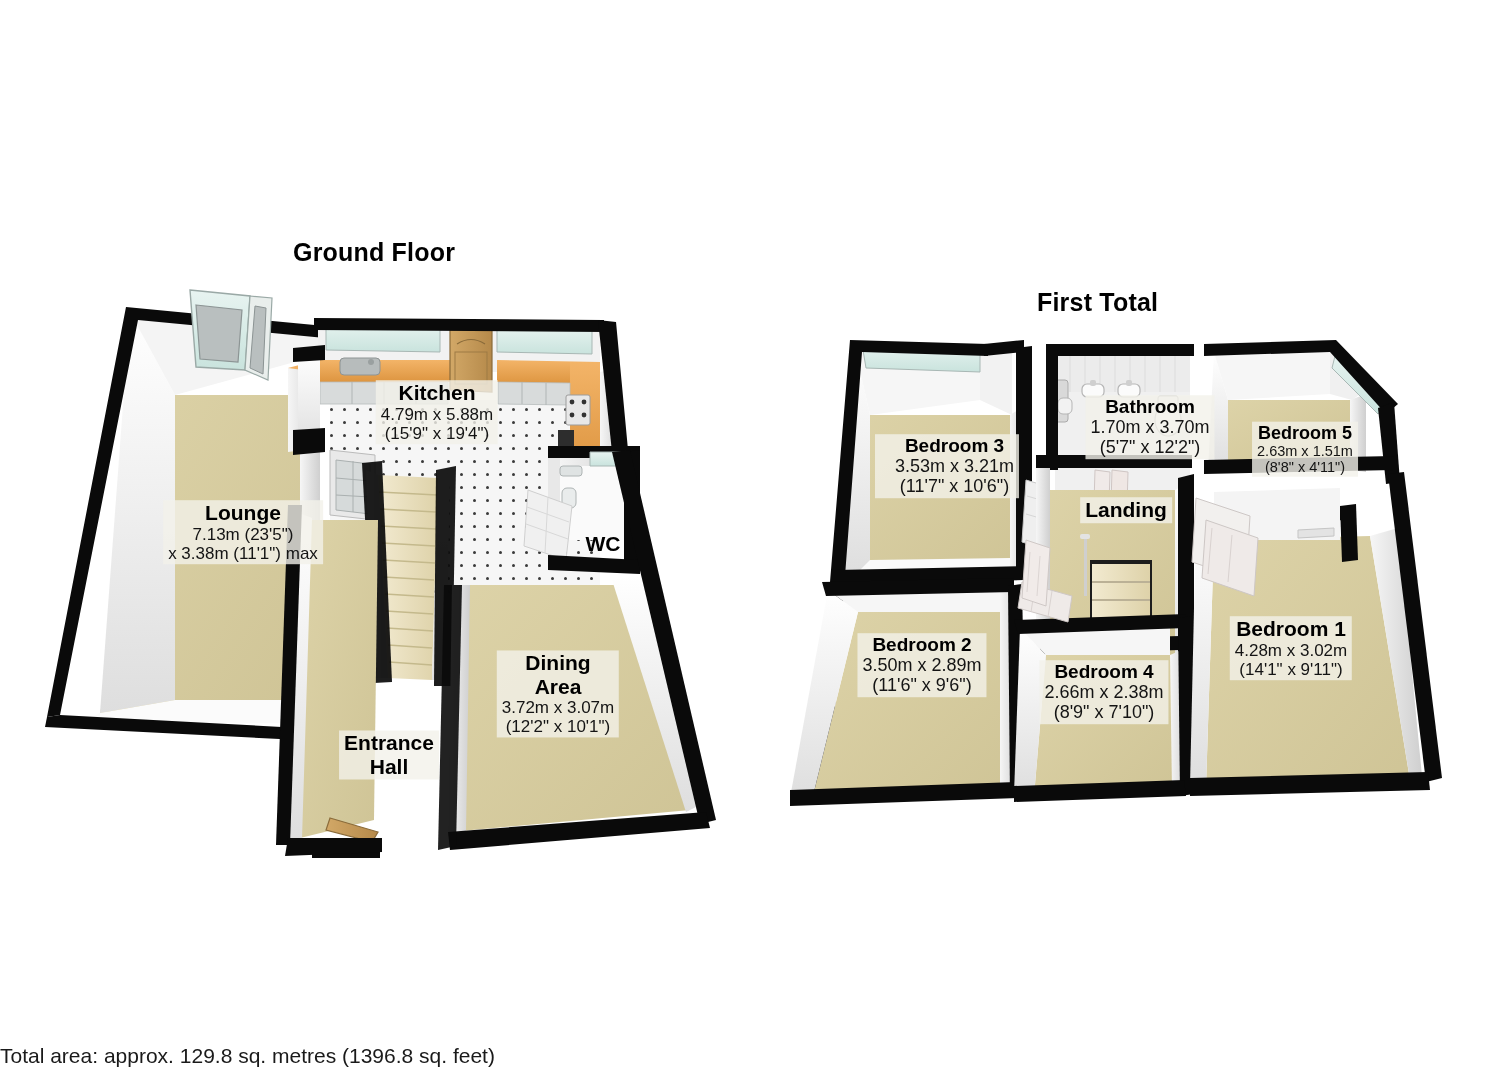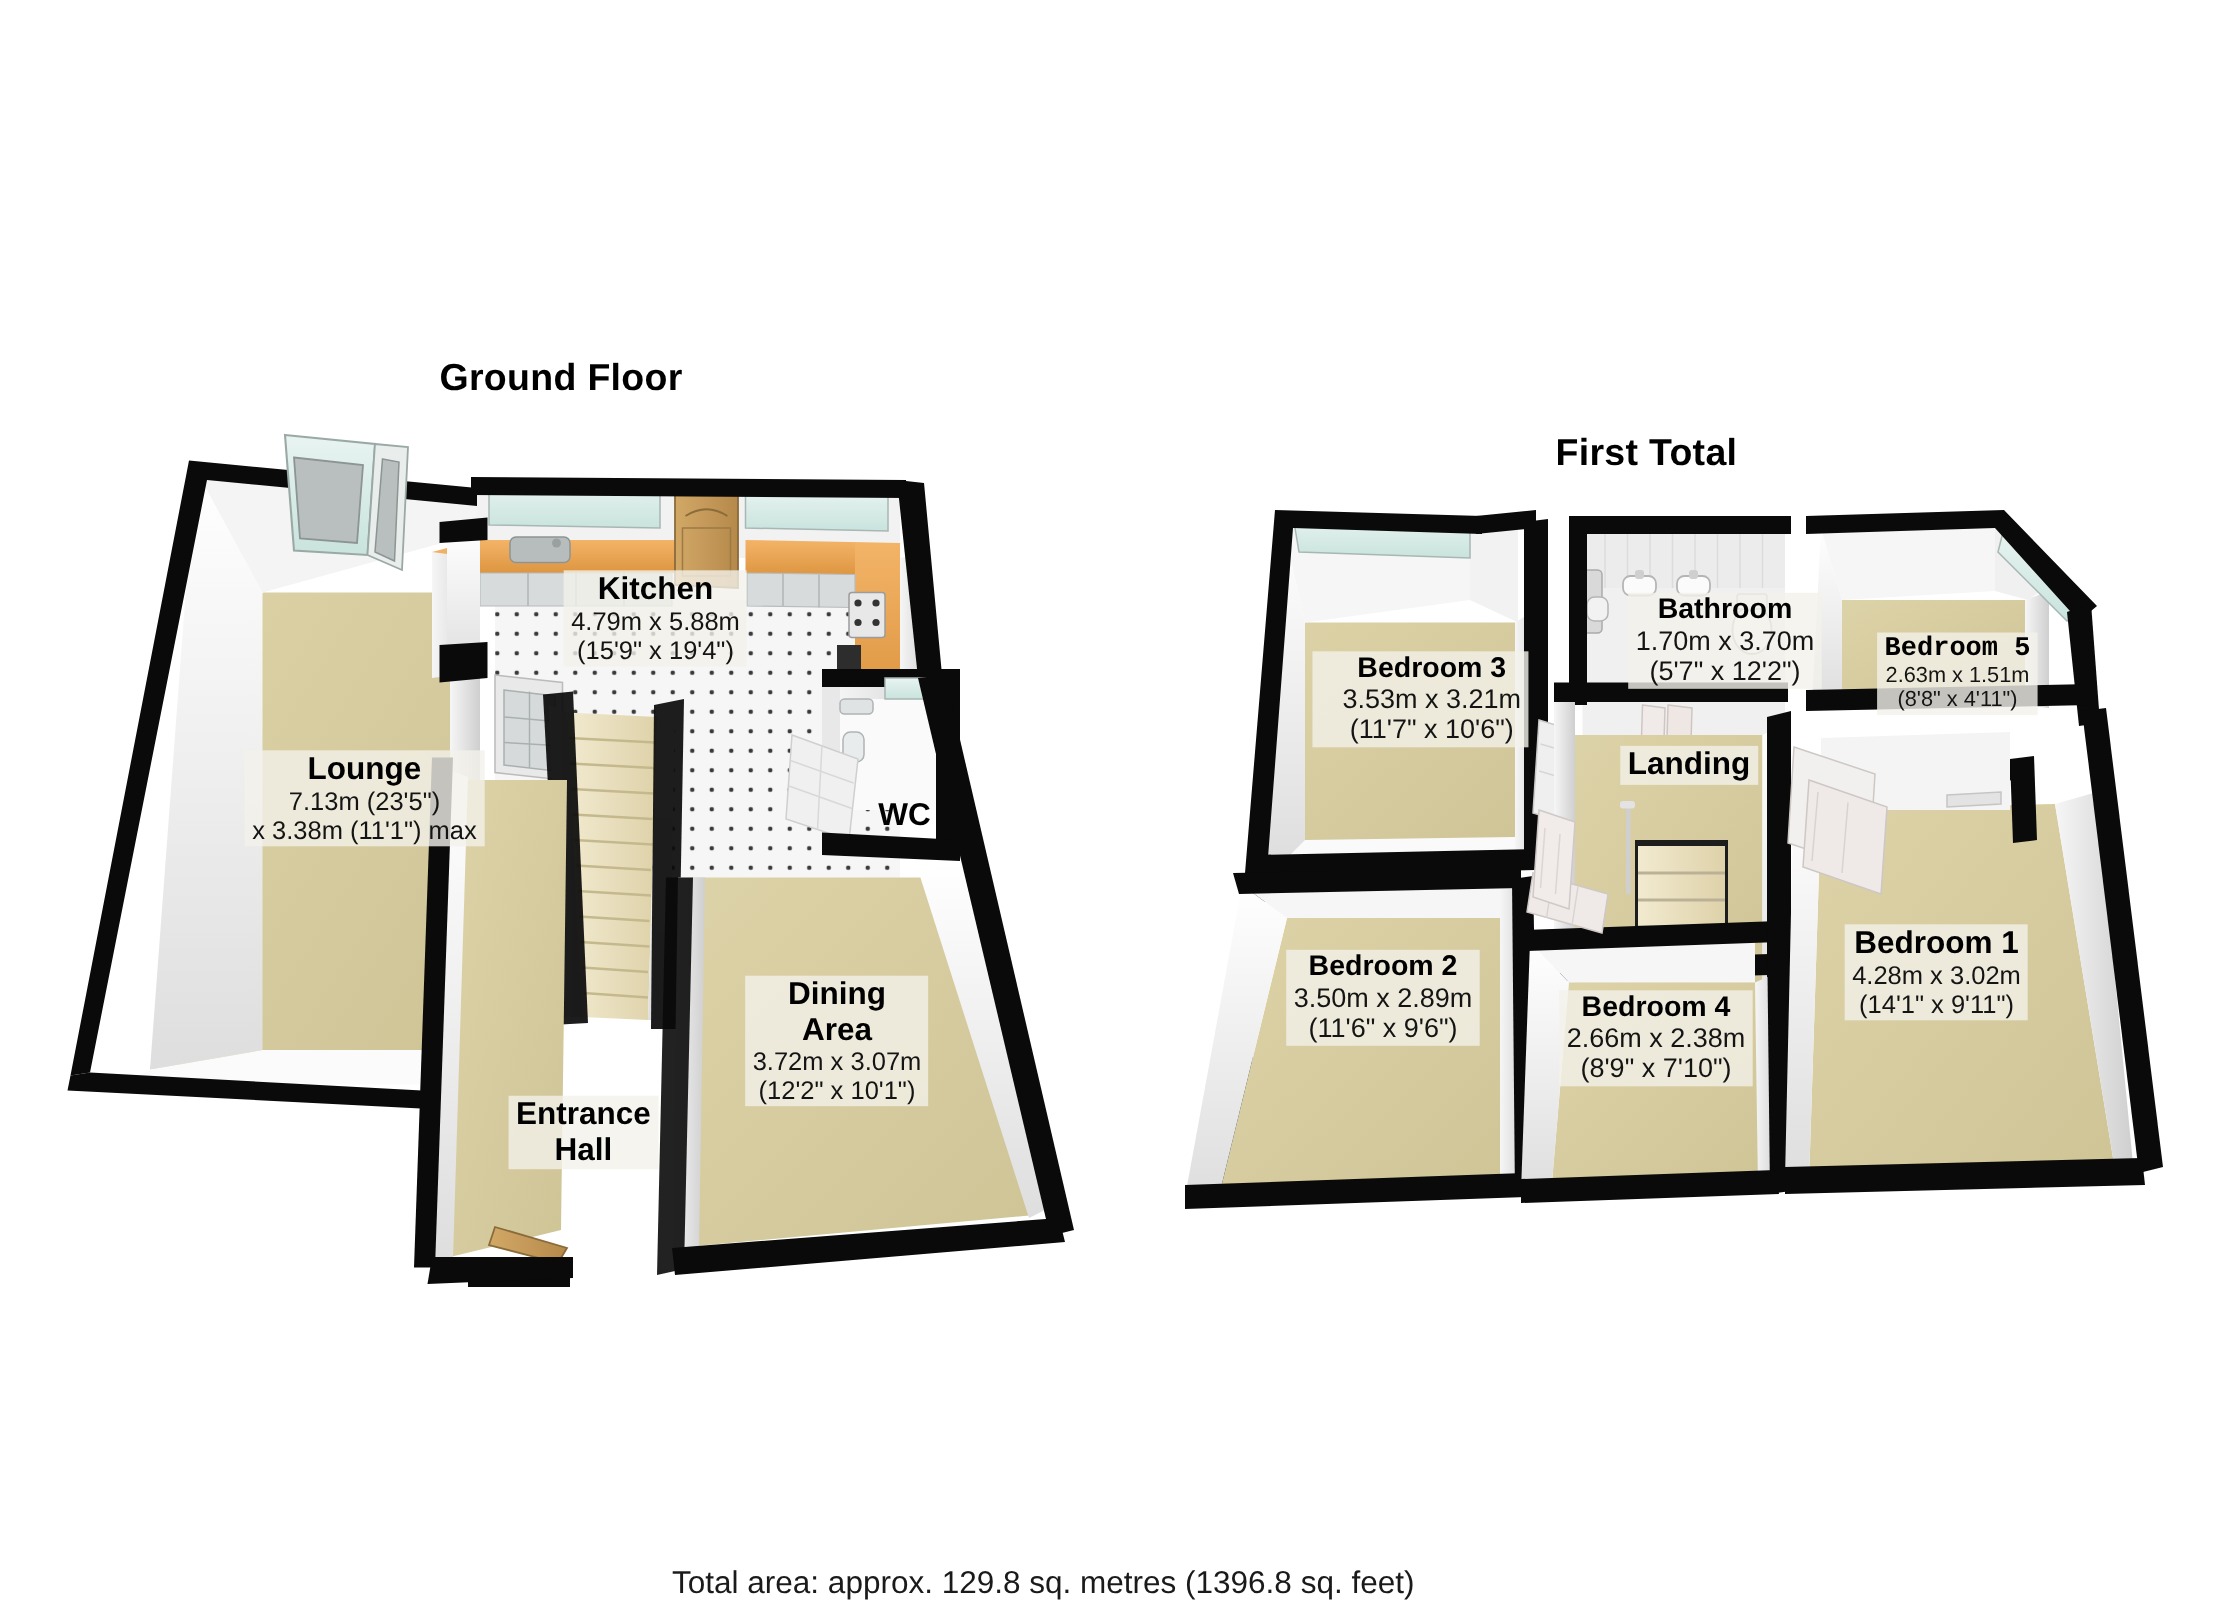--- a/index.html
+++ b/index.html
@@ -33,21 +33,21 @@
   }
 
   #ground-title { left: 293px; top: 238px; }
   #first-title  { left: 1037px; top: 288px; }
 
   .total-area {
     position: absolute;
     left: 0;
     top: 1044px;
     width: 1391px;
-    text-align: center;
+    text-align: left;
     font-family: "Liberation Sans", sans-serif;
     font-size: 21px;
     color: #1a1a1a;
     white-space: nowrap;
   }
 
   
   .room-label {
     position: absolute;
     text-align: center;
@@ -65,21 +65,21 @@
     color: #000;
   }
   .room-label .rl-dim {
     display: block;
     font-family: "Liberation Sans", sans-serif;
     font-size: 17px;
     color: #141414;
   }
   .room-label.small .rl-name { font-size: 19px; }
   .room-label.small .rl-dim  { font-size: 18px; }
-  .room-label.tiny .rl-name  { font-size: 18px; font-family: Liberation Mono, monospace; }
+  .room-label.tiny .rl-name  { font-size: 18px; }
   .room-label.tiny .rl-dim   { font-size: 14.5px; }
 
   svg.plan { position: absolute; left: 0; top: 0; }
 
   .lbl-anchor { position: absolute; transform: translate(-50%, -50%); }
 </style>
 </head>
 <body>
 
 <div class="canvas">

